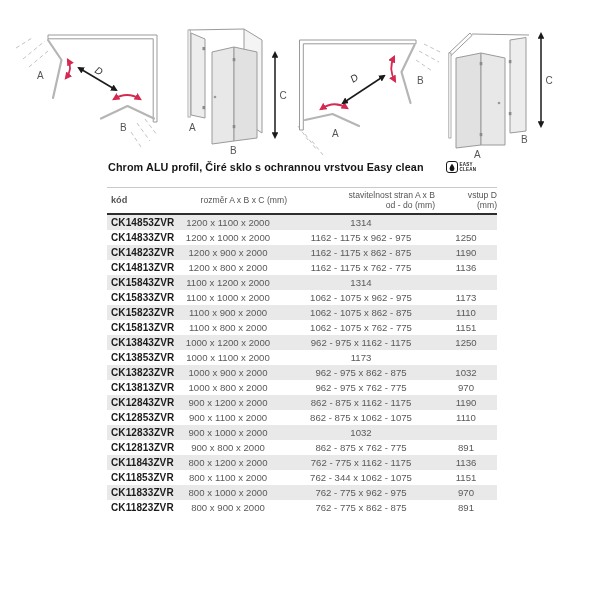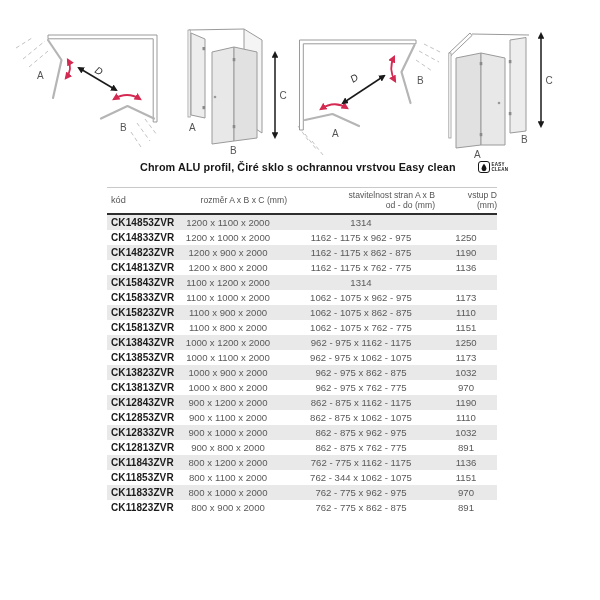--- a/index.html
+++ b/index.html
@@ -1,31 +1,31 @@
 <!DOCTYPE html>
 <html><head>
 <meta charset="utf-8">
 <style>
   html,body{margin:0;padding:0;background:#fff;}
   .canvas{position:relative;width:600px;height:600px;background:#fff;overflow:hidden;
           font-family:"Liberation Sans",sans-serif;-webkit-font-smoothing:antialiased;}
   .diag{position:absolute;}
   .diag svg{display:block;}
-  .title-row{position:absolute;left:108px;top:161px;display:flex;align-items:flex-start;gap:22px;margin-left:32px;}
+  .title-row{position:absolute;left:108px;top:161px;display:flex;align-items:flex-start;gap:22px;}
   .page-title{font-size:10.8px;font-weight:bold;color:#161616;letter-spacing:.1px;white-space:nowrap;}
   .badge{display:flex;align-items:center;gap:2px;}
   .badge-box{width:12px;height:12px;border:1.2px solid #161616;border-radius:3px;
              display:flex;align-items:center;justify-content:center;background:#fff;box-sizing:border-box;}
   .badge-text{display:flex;flex-direction:column;font-size:4.5px;line-height:1.15;color:#222;font-weight:bold;letter-spacing:.2px;}
   .spec-table{position:absolute;left:107px;top:187px;width:390px;font-size:10px;}
   .thead{display:grid;grid-template-columns:62px 118px 148px 62px;align-items:center;
          border-top:1px solid #c9c9c9;border-bottom:2px solid #2e2e2e;
          padding:3px 0 3px 0;min-height:18px;color:#555;font-size:8.6px;line-height:1.12;}
   .th{text-align:right;}
-  .th.first{text-align:left;padding-left:4px;font-size:9.2px;}
+  .th.first{text-align:left;padding-left:4px;font-size:9.2px;font-weight:bold;}
   .tbody{display:block;}
   .trow{display:grid;grid-template-columns:62px 118px 148px 62px;align-items:center;height:15px;}
   .trow:nth-child(odd){background:#e9e9e9;}
   .td{text-align:center;color:#5a5a5a;font-size:9.6px;white-space:nowrap;}
   .td.code{text-align:left;padding-left:4px;font-weight:bold;color:#1b1b1b;font-size:10px;letter-spacing:.1px;}
   text{font-family:"Liberation Sans",sans-serif;}
 </style>
 </head>
 <body>
 
@@ -227,21 +227,20 @@
   <div class="trow">
     <div class="td code">CK13843ZVR</div>
     <div class="td">1000 x 1200 x 2000</div>
     <div class="td">962 - 975 x 1162 - 1175</div>
     <div class="td">1250</div>
   </div>
 
   <div class="trow">
     <div class="td code">CK13853ZVR</div>
     <div class="td">1000 x 1100 x 2000</div>
-    <div class="td">962 - 975 x 1062 - 1075</div>
     <div class="td">1173</div>
   </div>
 
   <div class="trow">
     <div class="td code">CK13823ZVR</div>
     <div class="td">1000 x 900 x 2000</div>
     <div class="td">962 - 975 x 862 - 875</div>
     <div class="td">1032</div>
   </div>
 
@@ -262,21 +261,20 @@
   <div class="trow">
     <div class="td code">CK12853ZVR</div>
     <div class="td">900 x 1100 x 2000</div>
     <div class="td">862 - 875 x 1062 - 1075</div>
     <div class="td">1110</div>
   </div>
 
   <div class="trow">
     <div class="td code">CK12833ZVR</div>
     <div class="td">900 x 1000 x 2000</div>
-    <div class="td">862 - 875 x 962 - 975</div>
     <div class="td">1032</div>
   </div>
 
   <div class="trow">
     <div class="td code">CK12813ZVR</div>
     <div class="td">900 x 800 x 2000</div>
     <div class="td">862 - 875 x 762 - 775</div>
     <div class="td">891</div>
   </div>
 

